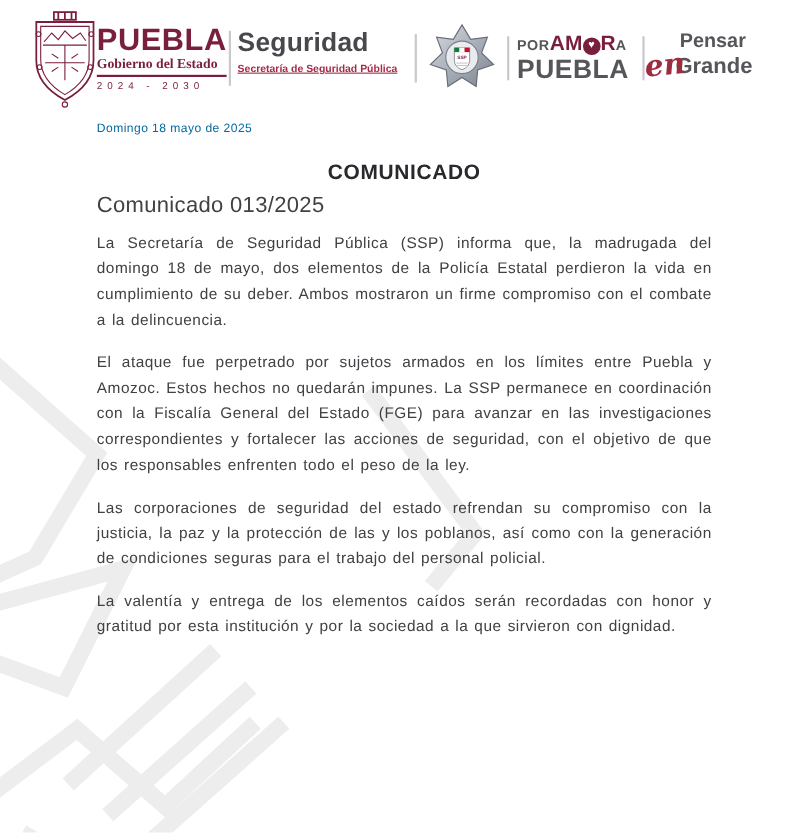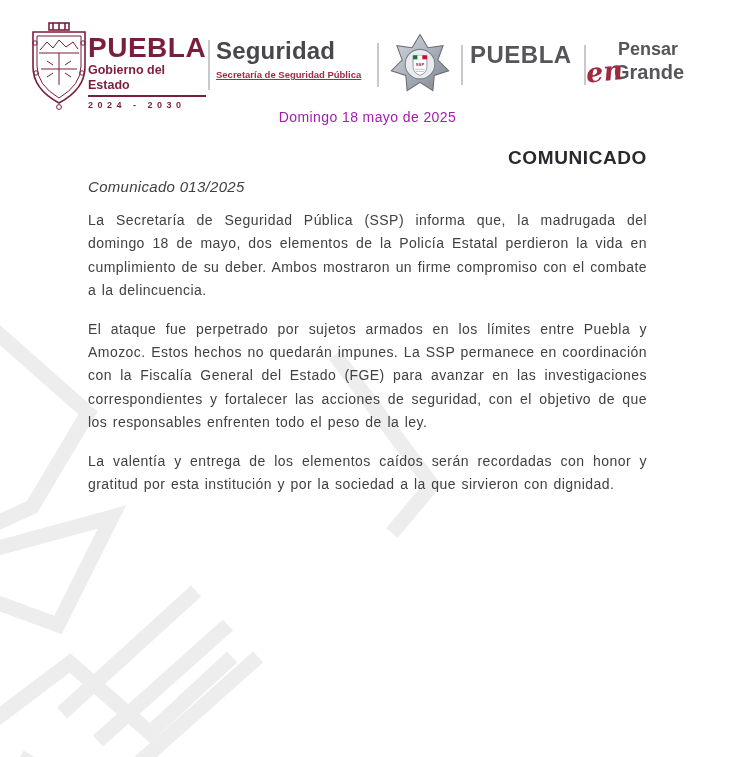--- a/index.html
+++ b/index.html
@@ -14,27 +14,27 @@
   }
   *{margin:0;padding:0;box-sizing:border-box;}
   html,body{background:#ffffff;}
   body{font-family:"Liberation Sans",sans-serif;}
   .page{position:relative;width:732px;height:757px;background:#fff;overflow:hidden;}
 
   
   .watermark{position:absolute;left:0;top:295px;z-index:0;pointer-events:none;}
 
   
-  .masthead{position:absolute;left:0;top:12px;width:648px;height:105px;z-index:2;}
+  .masthead{position:absolute;left:0;top:0;width:648px;height:105px;z-index:2;}
   .coat{position:absolute;left:27px;top:9px;}
   .brand-puebla{position:absolute;left:88px;top:22px;width:118px;color:var(--maroon);}
   .puebla-word{font-size:28px;font-weight:800;letter-spacing:.5px;line-height:28px;}
-  .puebla-sub{font-size:12.5px;font-weight:700;line-height:15px;margin-top:1px;}
+  .puebla-sub{font-size:12.5px;font-weight:700;line-height:15px;margin-top:1px;font-family:Liberation Serif, serif;}
   .puebla-rule{height:2px;background:var(--maroon);margin-top:2px;}
-  .puebla-period{font-size:9px;font-weight:700;letter-spacing:4.5px;margin-top:3px;white-space:nowrap;}
+  .puebla-period{font-size:9px;font-weight:400;letter-spacing:4.5px;margin-top:3px;white-space:nowrap;}
   .vdiv{position:absolute;width:2px;background:var(--divider);}
   .vdiv.d1{left:208px;top:28px;height:50px;}
   .vdiv.d2{left:377px;top:31px;height:44px;}
   .vdiv.d3{left:461px;top:33px;height:40px;}
   .vdiv.d4{left:584px;top:33px;height:40px;}
   .brand-seguridad{position:absolute;left:216px;top:24px;width:150px;}
   .seg-title{font-size:24px;font-weight:800;color:#47474c;line-height:30px;letter-spacing:.2px;}
   .seg-sub{font-size:9.5px;font-weight:700;color:var(--crimson);margin-top:3px;white-space:nowrap;text-decoration:underline;}
   .badge{position:absolute;left:387px;top:17px;}
   .brand-amor{position:absolute;left:470px;top:30px;width:108px;}
@@ -45,24 +45,24 @@
            color:#fff;font-size:10px;line-height:16px;text-align:center;vertical-align:1px;}
   .amor-l2{font-size:24px;font-weight:800;color:var(--logogray);line-height:24px;letter-spacing:.5px;margin-top:1px;}
   .brand-pensar{position:absolute;left:592px;top:26px;width:120px;height:56px;}
   .pensar-w1{position:absolute;left:26px;top:0;font-size:18px;font-weight:800;color:var(--logogray);line-height:23px;}
   .pensar-w2{position:absolute;left:22px;top:22px;font-size:20px;font-weight:800;color:var(--logogray);line-height:24px;}
   .pensar-en{position:absolute;left:-6px;top:18px;font-family:"DejaVu Serif",serif;font-style:italic;
              font-size:27px;font-weight:700;color:#9e2b3f;transform:rotate(-6deg);}
 
   
   .content{position:absolute;left:88px;right:85px;top:108px;z-index:1;color:var(--text);}
-  .doc-date{text-align:center;font-size:14px;line-height:18px;color:#a21caf;letter-spacing:.4px;}
-  .doc-title{margin-top:21px;text-align:right;font-size:19px;font-weight:800;color:var(--titleink);
+  .doc-date{text-align:left;font-size:11px;line-height:18px;color:#0369a1;letter-spacing:.4px;}
+  .doc-title{margin-top:21px;text-align:center;font-size:19px;font-weight:800;color:var(--titleink);
              letter-spacing:.6px;line-height:21px;}
-  .doc-number{margin-top:10px;font-style:italic;font-size:15px;line-height:18px;letter-spacing:.3px;}
+  .doc-number{margin-top:10px;font-size:20px;line-height:18px;letter-spacing:.3px;}
   .paragraphs{margin-top:13px;}
   .paragraphs p{font-size:14px;line-height:23.4px;letter-spacing:.45px;word-spacing:1.2px;
                 text-align:justify;margin-bottom:15px;}
 </style>
 </head>
 <body>
 
 <div class="page">
 
   <svg class="watermark" width="460" height="462" viewBox="0 0 460 462" fill="none">
@@ -128,36 +128,40 @@
       <rect x="30" y="30" width="5.3" height="4.5" fill="#0e7a3c"></rect>
       <rect x="35.3" y="30" width="5.4" height="4.5" fill="#ffffff" stroke="#b9bec6" stroke-width="0.3"></rect>
       <rect x="40.7" y="30" width="5.3" height="4.5" fill="#c8102e"></rect>
       <text x="38" y="42" text-anchor="middle" font-size="5" font-family="Liberation Sans, sans-serif" font-weight="bold" fill="#7a1e3d">SSP</text>
       <path d="M32 46 H44 M33 48.5 H43" stroke="#aab0b9" stroke-width="0.8"></path>
     </svg>
 
     <div class="vdiv d3"></div>
 
     <div class="brand-amor">
+      <div class="amor-l1">
+        <span class="amor-pre">POR</span><span class="amor-accent">AM</span><span class="heart-o">♥</span><span class="amor-accent">R</span><span class="amor-pre">A</span>
+      </div>
       <div class="amor-l2">PUEBLA</div>
     </div>
 
     <div class="vdiv d4"></div>
 
     <div class="brand-pensar">
       <div class="pensar-w1">Pensar</div>
       <div class="pensar-w2">Grande</div>
       <div class="pensar-en">en</div>
     </div>
   </header>
 
   <main class="content">
     <div class="doc-date">Domingo 18 mayo de 2025</div>
     <h1 class="doc-title">COMUNICADO</h1>
     <div class="doc-number">Comunicado 013/2025</div>
     <div class="paragraphs">
         <p>La Secretaría de Seguridad Pública (SSP) informa que, la madrugada del domingo 18 de mayo, dos elementos de la Policía Estatal perdieron la vida en cumplimiento de su deber. Ambos mostraron un firme compromiso con el combate a la delincuencia.</p>
         <p>El ataque fue perpetrado por sujetos armados en los límites entre Puebla y Amozoc. Estos hechos no quedarán impunes. La SSP permanece en coordinación con la Fiscalía General del Estado (FGE) para avanzar en las investigaciones correspondientes y fortalecer las acciones de seguridad, con el objetivo de que los responsables enfrenten todo el peso de la ley.</p>
+        <p>Las corporaciones de seguridad del estado refrendan su compromiso con la justicia, la paz y la protección de las y los poblanos, así como con la generación de condiciones seguras para el trabajo del personal policial.</p>
         <p>La valentía y entrega de los elementos caídos serán recordadas con honor y gratitud por esta institución y por la sociedad a la que sirvieron con dignidad.</p>
       </div>
   </main>
 
 </div>
 
 </body></html>

